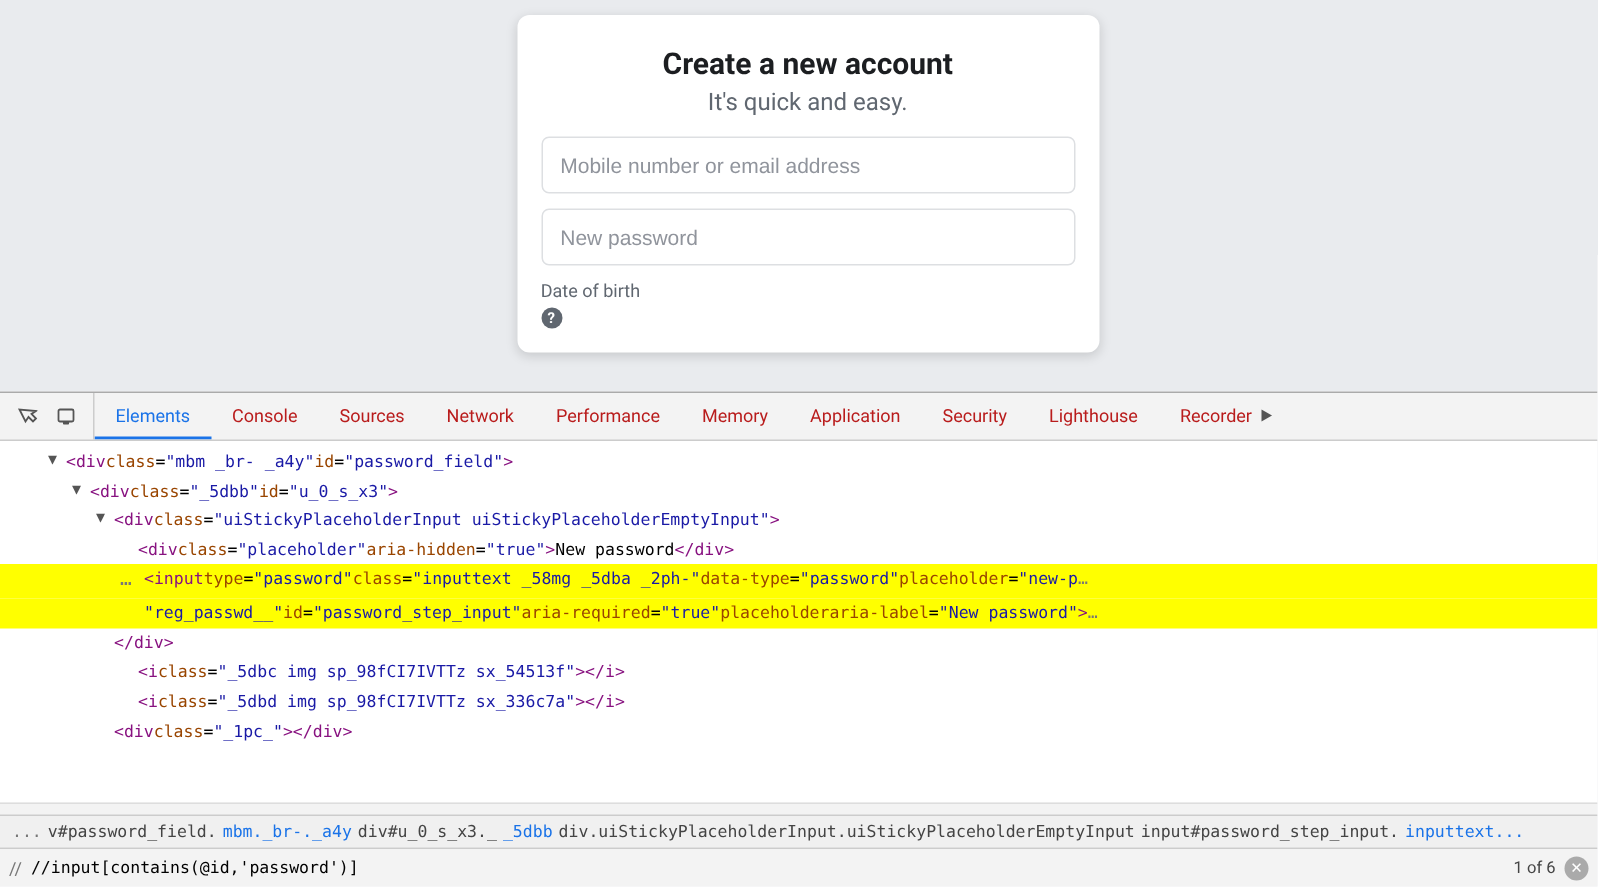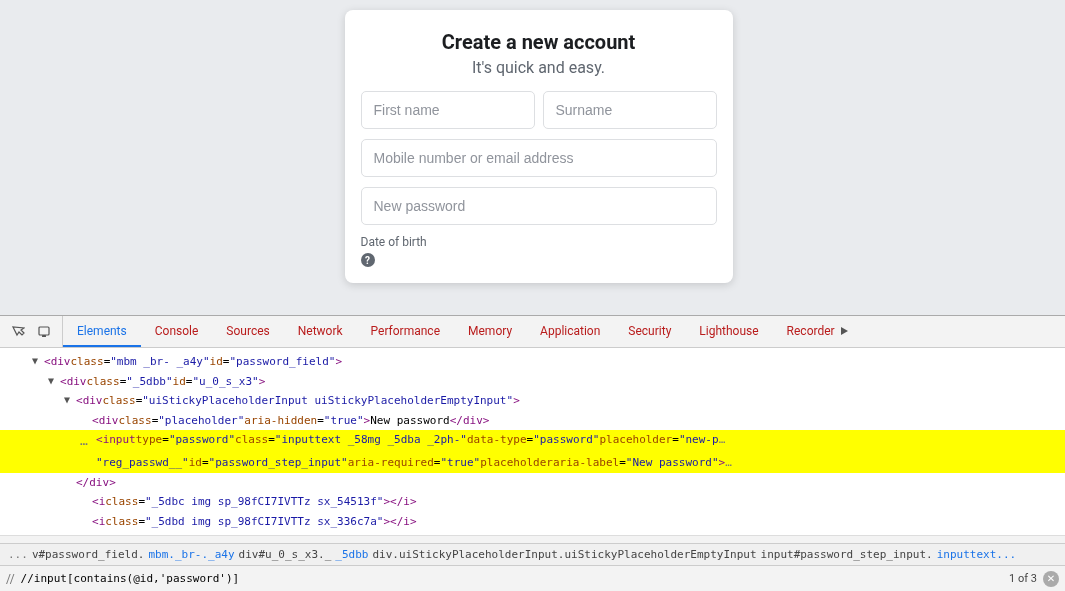--- a/index.html
+++ b/index.html
@@ -89,21 +89,21 @@
       font-size: 10px;
       font-weight: bold;
     }
 
     
     .devtools {
       background: #fff;
       border-top: 1px solid #aaa;
       display: flex;
       flex-direction: column;
-      height: 276px;
+      height: 330px;
     }
 
     
     .devtools-toolbar {
       display: flex;
       align-items: center;
       background: #f3f3f3;
       border-bottom: 1px solid #ccc;
       padding: 0;
       height: 32px;
@@ -286,24 +286,20 @@
     }
   </style>
 </head>
 <body>
 
 <div class="top-area">
   <div class="signup-card">
     <h1 class="signup-title">Create a new account</h1>
     <p class="signup-subtitle">It's quick and easy.</p>
 
-    <div class="form-row">
-      <input class="form-input" type="text" placeholder="First name" style="">
-      <input class="form-input" type="text" placeholder="Surname" style="">
-    </div>
 
     <div class="form-row">
       <input class="form-input" type="text" placeholder="Mobile number or email address" style="">
     </div>
 
     <div class="form-row">
       <input class="form-input" type="password" placeholder="New password" style="">
     </div>
 
     <div class="date-of-birth">
@@ -514,19 +510,19 @@
     <span class="breadcrumb-item">div#u_0_s_x3._</span>
     <span class="breadcrumb-item active">_5dbb</span>
     <span class="breadcrumb-item">div.uiStickyPlaceholderInput.uiStickyPlaceholderEmptyInput</span>
     <span class="breadcrumb-item">input#password_step_input.</span>
     <span class="breadcrumb-item active">inputtext...</span>
   </div>
 
   <div class="devtools-searchbar">
     <span style="color:#777; font-size:12px;">//</span>
     <input class="search-input" type="text" value="//input[contains(@id,'password')]" placeholder="" style="">
-    <span class="search-result-count">1 of 3</span>
+    <span class="search-result-count">1 of 6</span>
     <div class="search-close-btn">
       <span>✕</span>
     </div>
   </div>
 
 </div>
 
 </body></html>

